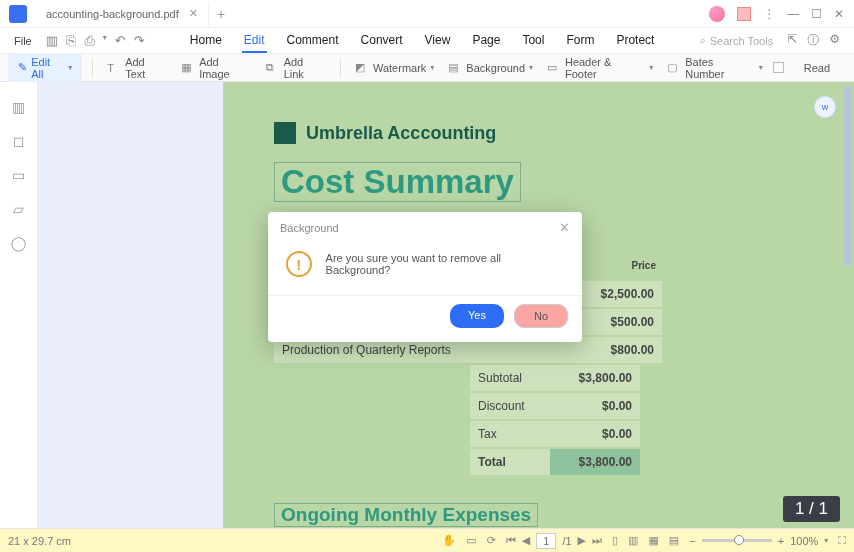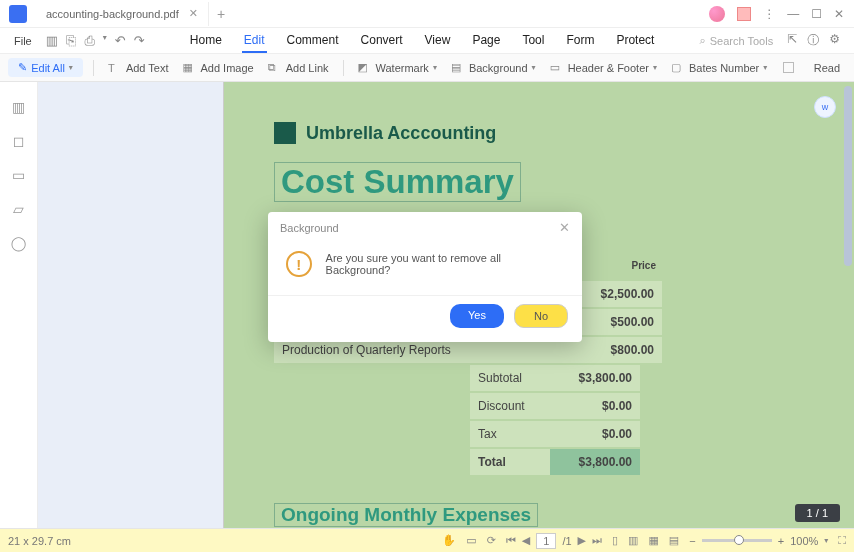--- a/index.html
+++ b/index.html
@@ -25,21 +25,21 @@
 .menu-item.active{ color:#2d6df6; border-bottom:2px solid #2d6df6; }
 .search-tools{ display:flex; align-items:center; gap:4px; color:#aaa; font-size:11px;}
 .right-icons{ display:flex; gap:10px; color:#888; padding:0 8px; }
 
 .toolbar{ height:28px; background:#fafafa; display:flex; align-items:center; padding:0 8px; gap:6px; border-bottom:1px solid #e5e5e5; font-size:11px; color:#555; }
 .edit-all{ background:#e8f1ff; color:#2d6df6; padding:3px 10px; border-radius:4px; display:flex; align-items:center; gap:4px; }
 .tool-sep{ width:1px; height:16px; background:#ddd; margin:0 4px; }
 .tool{ display:flex; align-items:center; gap:4px; padding:0 4px; }
 .tool .ic{ display:inline-block; width:14px; color:#888; }
 .caret{ font-size:8px; color:#888; }
-.read-chk{ display:flex; align-items:center; gap:20px; margin-left:auto; margin-right:6px;}
+.read-chk{ display:flex; align-items:center; gap:20px; margin-left:auto; margin-right:16px;}
 .read-chk .box{ width:11px;height:11px;border:1px solid #bbb; }
 
 .workspace{ position:absolute; top:82px; bottom:24px; left:0; right:0; display:flex; }
 .sidebar{ width:38px; background:#fff; border-right:1px solid #ececec; display:flex; flex-direction:column; align-items:center; gap:16px; padding-top:16px; color:#999; }
 .sidebar .sic{ width:18px; height:18px; display:flex; align-items:center; justify-content:center; font-size:14px; }
 
 .canvas{ flex:1; background:#e9eef8; position:relative; overflow:hidden; }
 .scroll-v{ position:absolute; right:2px; top:4px; width:8px; height:180px; background:#b8c4d8; border-radius:4px; }
 .float-pdf{ position:absolute; right:18px; top:14px; width:22px;height:22px;border-radius:50%;background:#eef4ff;border:1px solid #cfe0ff; color:#3a6ff2; font-size:9px; display:flex;align-items:center;justify-content:center; }
 
@@ -66,31 +66,31 @@
 
 .modal{ position:absolute; left:268px; top:212px; width:314px; background:#fff; border-radius:4px; box-shadow:0 6px 24px rgba(0,0,0,0.25); z-index:50; }
 .modal-head{ display:flex; align-items:center; padding:8px 12px; color:#888; font-size:11px; }
 .modal-head .x{ margin-left:auto; color:#aaa; cursor:pointer; font-size:13px; }
 .modal-body{ display:flex; align-items:center; gap:14px; padding:8px 18px 18px 18px; }
 .warn-ic{ width:26px;height:26px;border:2px solid #e5a23a;border-radius:50%;color:#e5a23a;display:flex;align-items:center;justify-content:center;font-weight:bold;font-size:15px; }
 .modal-msg{ font-size:11px; color:#555; }
 .modal-btns{ display:flex; justify-content:flex-end; gap:10px; padding:8px 14px 14px; border-top:1px solid #f0f0f0; }
 .btn{ min-width:54px; padding:5px 18px; border-radius:10px; font-size:11px; text-align:center; }
 .btn-yes{ background:#2d6df6; color:#fff; }
-.btn-no{ background:#fde047; color:#555; border:1px solid #ccc; }
+.btn-no{ background:#fca5a5; color:#555; border:1px solid #ccc; }
 
 .statusbar{ position:absolute; left:0; right:0; bottom:0; height:24px; background:#fef9c3; border-top:1px solid #e5e5e5; display:flex; align-items:center; padding:0 8px; font-size:11px; color:#777; gap:10px;}
 .statusbar .sp{ flex:1; }
 .statusbar .icn{ color:#888; }
 .page-ind{ display:flex; align-items:center; gap:6px; }
 .page-ind .box{ border:1px solid #ccc; padding:1px 6px; background:#fff; }
 .zoom{ display:flex; align-items:center; gap:6px; }
 .zoom .track{ width:70px;height:3px;background:#ccc;position:relative;}
 .zoom .thumb{ position:absolute; left:32px; top:-4px; width:10px;height:10px;border-radius:50%;background:#fff;border:1px solid #888; }
-.page-badge{ position:absolute; right:14px; bottom:30px; background:#3b3f45; color:#fff; padding:3px 12px; border-radius:3px; font-size:11px; }
+.page-badge{ position:absolute; right:14px; bottom:30px; background:#3b3f45; color:#fff; padding:3px 12px; border-radius:3px; font-size:17px; }
 </style>
 </head>
 <body>
 
 <div class="titlebar">
   <div class="app-icon">
       <div></div>
     </div>
   <div class="tab">
     <span>accounting-background.pdf</span>

